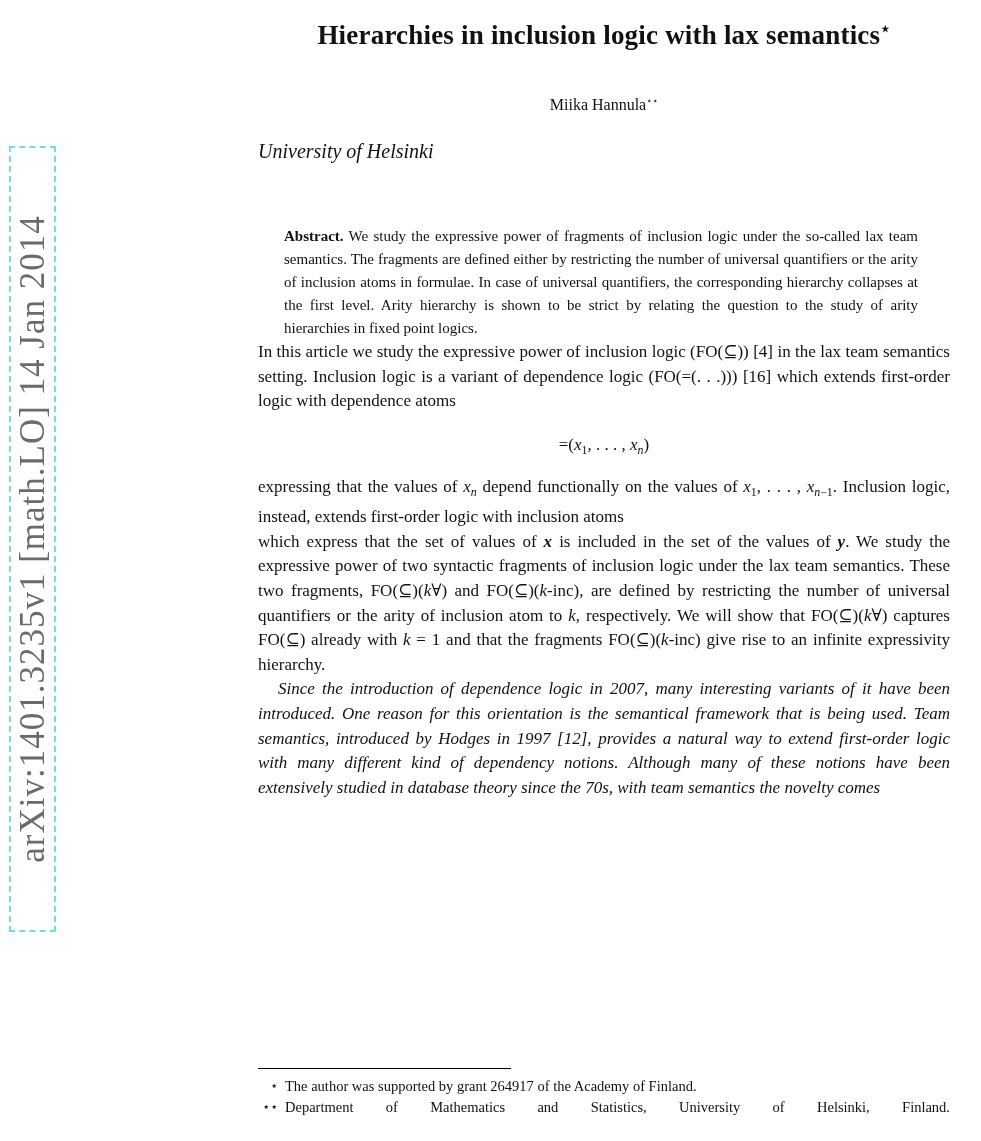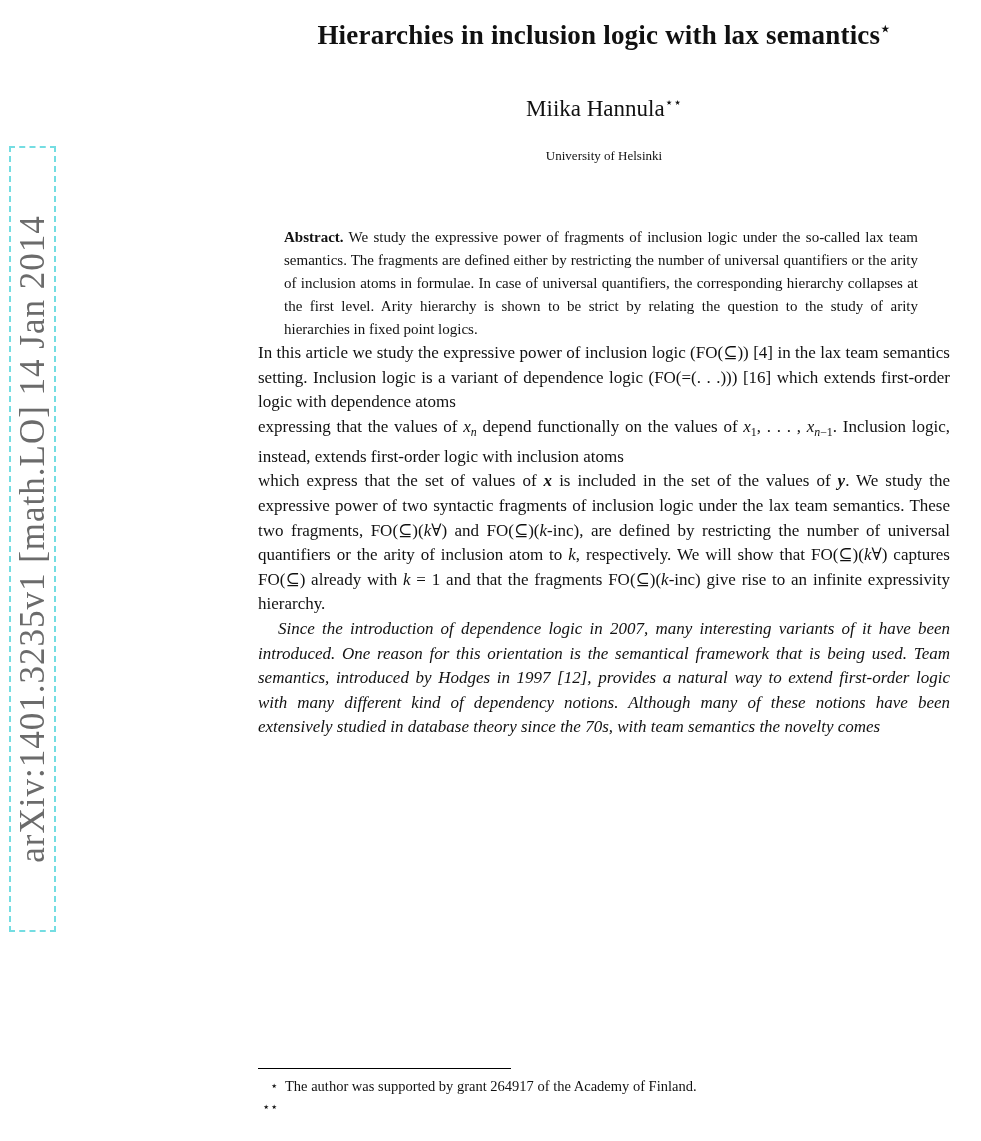--- a/index.html
+++ b/index.html
@@ -40,27 +40,27 @@
   .title {
     margin: 0; padding-top: 18px;
     font-size: 27px; line-height: 34px;
     font-weight: bold;
     text-align: center;
     letter-spacing: 0.2px;
   }
   .title sup, .author sup { font-size: 60%; line-height: 0; }
   .author {
     text-align: center;
-    font-size: 23px;
+    font-size: 16px;
     margin-top: 44px;
   }
   .affiliation {
-    text-align: center;
-    font-size: 13px;
+    font-size: 20px;
     margin-top: 26px;
+    font-style: italic;
   }
   .abstract {
     margin: 62px 32px 0 26px;
     font-size: 15px;
     line-height: 23px;
     text-align: justify;
   }
   .abstract-label { font-weight: bold; margin-right: 5px; }
 
   .section-heading {
@@ -131,20 +131,21 @@
 
     <div class="affiliation">University of Helsinki</div>
 
     <div class="abstract">
       <span class="abstract-label">Abstract.</span><span>We study the expressive power of fragments of inclusion logic under the so-called lax team semantics. The fragments are defined either by restricting the number of universal quantifiers or the arity of inclusion atoms in formulae. In case of universal quantifiers, the corresponding hierarchy collapses at the first level. Arity hierarchy is shown to be strict by relating the question to the study of arity hierarchies in fixed point logics.</span>
     </div>
 
 
     <p class="para first">In this article we study the expressive power of inclusion logic (FO(⊆)) [4] in the lax team semantics setting. Inclusion logic is a variant of dependence logic (FO(=(. . .))) [16] which extends first-order logic with dependence atoms</p>
 
+    <div class="equation">=(<i>x</i><sub>1</sub>, . . . , <i>x</i><sub><i>n</i></sub>)</div>
 
     <p class="para">expressing that the values of <i>x</i><sub><i>n</i></sub> depend functionally on the values of <i>x</i><sub>1</sub>, . . . , <i>x</i><sub><i>n</i>−1</sub>. Inclusion logic, instead, extends first-order logic with inclusion atoms</p>
 
 
     <p class="para">which express that the set of values of <b><i>x</i></b> is included in the set of the values of <b><i>y</i></b>. We study the expressive power of two syntactic fragments of inclusion logic under the lax team semantics. These two fragments, FO(⊆)(<i>k</i>∀) and FO(⊆)(<i>k</i>-inc), are defined by restricting the number of universal quantifiers or the arity of inclusion atom to <i>k</i>, respectively. We will show that FO(⊆)(<i>k</i>∀) captures FO(⊆) already with <i>k</i> = 1 and that the fragments FO(⊆)(<i>k</i>-inc) give rise to an infinite expressivity hierarchy.</p>
 
     <p class="para indent">Since the introduction of dependence logic in 2007, many interesting variants of it have been introduced. One reason for this orientation is the semantical framework that is being used. Team semantics, introduced by Hodges in 1997 [12], provides a natural way to extend first-order logic with many different kind of dependency notions. Although many of these notions have been extensively studied in database theory since the 70s, with team semantics the novelty comes</p>
 
   </div>
 
@@ -152,17 +153,18 @@
     <hr class="fn-rule">
 
     <div class="footnote">
       <span class="fn-marker">⋆</span>
       <div class="fn-body">The author was supported by grant 264917 of the Academy of Finland.</div>
     </div>
 
     <div class="footnote">
       <span class="fn-marker">⋆⋆</span>
       <div class="fn-body">
+        <div class="fn-justify-full">Department of Mathematics and Statistics, University of Helsinki, Finland.</div>
       </div>
     </div>
   </div>
 
 </div>
 
 </body></html>

